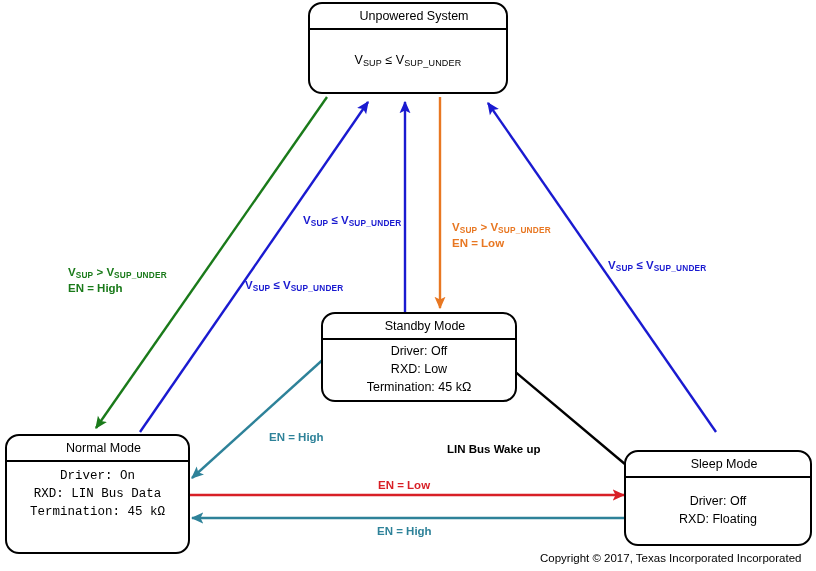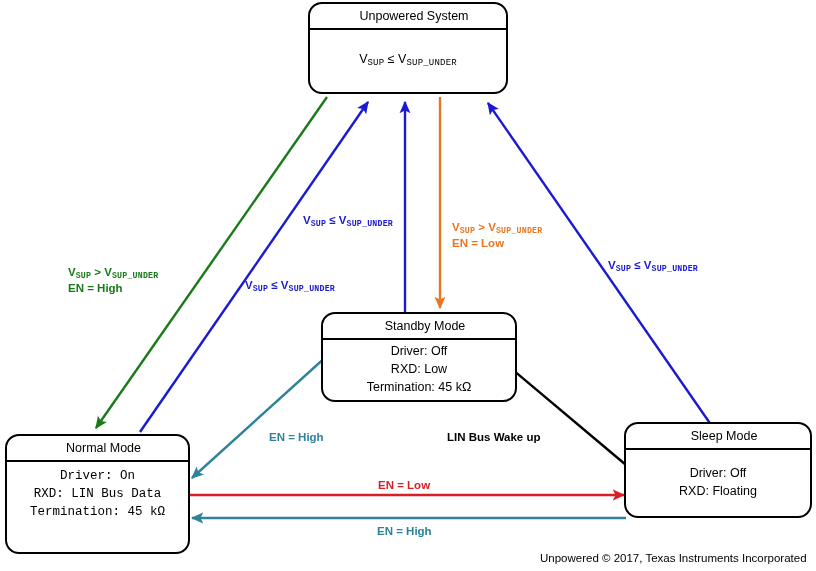--- a/index.html
+++ b/index.html
@@ -43,21 +43,21 @@
     text-align: center;
     font-size: 12.5px;
     color: #000000;
     display: flex;
     flex-direction: column;
     align-items: center;
     justify-content: center;
     line-height: 1.45;
   }
   .state-body div { white-space: nowrap; }
-  .sub { font-size: 0.72em; vertical-align: -0.22em; letter-spacing: 0.2px; font-family: Liberation Mono, monospace; }
+  .sub { font-size: 0.72em; vertical-align: -0.22em; letter-spacing: 0.2px; }
   .lbl {
     position: absolute;
     font-size: 11.5px;
     font-weight: bold;
     white-space: nowrap;
     line-height: 1.25;
     z-index: 6;
   }
   .lbl .line { display: block; }
   .lbl.center { }
@@ -133,21 +133,21 @@
 
   <div class="state-box" style="left:5px; top:434px; width:185px; height:120px;">
     <div class="state-title">Normal Mode</div>
     <div class="state-body" style="height:64px;font-family:Liberation Mono, monospace;">
       <div>Driver: On</div>
       <div>RXD: LIN Bus Data</div>
       <div>Termination: 45 kΩ</div>
     </div>
   </div>
 
-  <div class="state-box" style="left:624px; top:422px; width:188px; height:96px;">
+  <div class="state-box" style="left:624px; top:450px; width:188px; height:96px;">
     <div class="state-title">Sleep Mode</div>
     <div class="state-body" style="height:64px;">
       <div>Driver: Off</div>
       <div>RXD: Floating</div>
     </div>
   </div>
 
   <div class="lbl center" style="left:68px; top:265px; color:#1a7a1a;">
     <span class="line">V<span class="sub">SUP</span> &gt; V<span class="sub">SUP_UNDER</span></span>
     <span class="line">EN = High</span>
@@ -167,27 +167,27 @@
   </div>
 
   <div class="lbl" style="left:608px; top:258px; color:#1a1ad0;">
     <span class="line">V<span class="sub">SUP</span> ≤ V<span class="sub">SUP_UNDER</span></span>
   </div>
 
   <div class="lbl" style="left:269px; top:430px; color:#2e8299;">
     <span class="line">EN = High</span>
   </div>
 
-  <div class="lbl" style="left:447px; top:430px; color:#000000;">
+  <div class="lbl" style="left:447px; top:442px; color:#000000;">
     <span class="line">LIN Bus Wake up</span>
   </div>
 
   <div class="lbl" style="left:378px; top:478px; color:#d81f26;">
     <span class="line">EN = Low</span>
   </div>
 
   <div class="lbl" style="left:377px; top:524px; color:#2e8299;">
     <span class="line">EN = High</span>
   </div>
 
-  <div class="copyright" style="left:540px; top:552px;">Unpowered © 2017, Texas Instruments Incorporated</div>
+  <div class="copyright" style="left:540px; top:552px;">Copyright © 2017, Texas Incorporated Incorporated</div>
 
 </div>
 
 </body></html>

